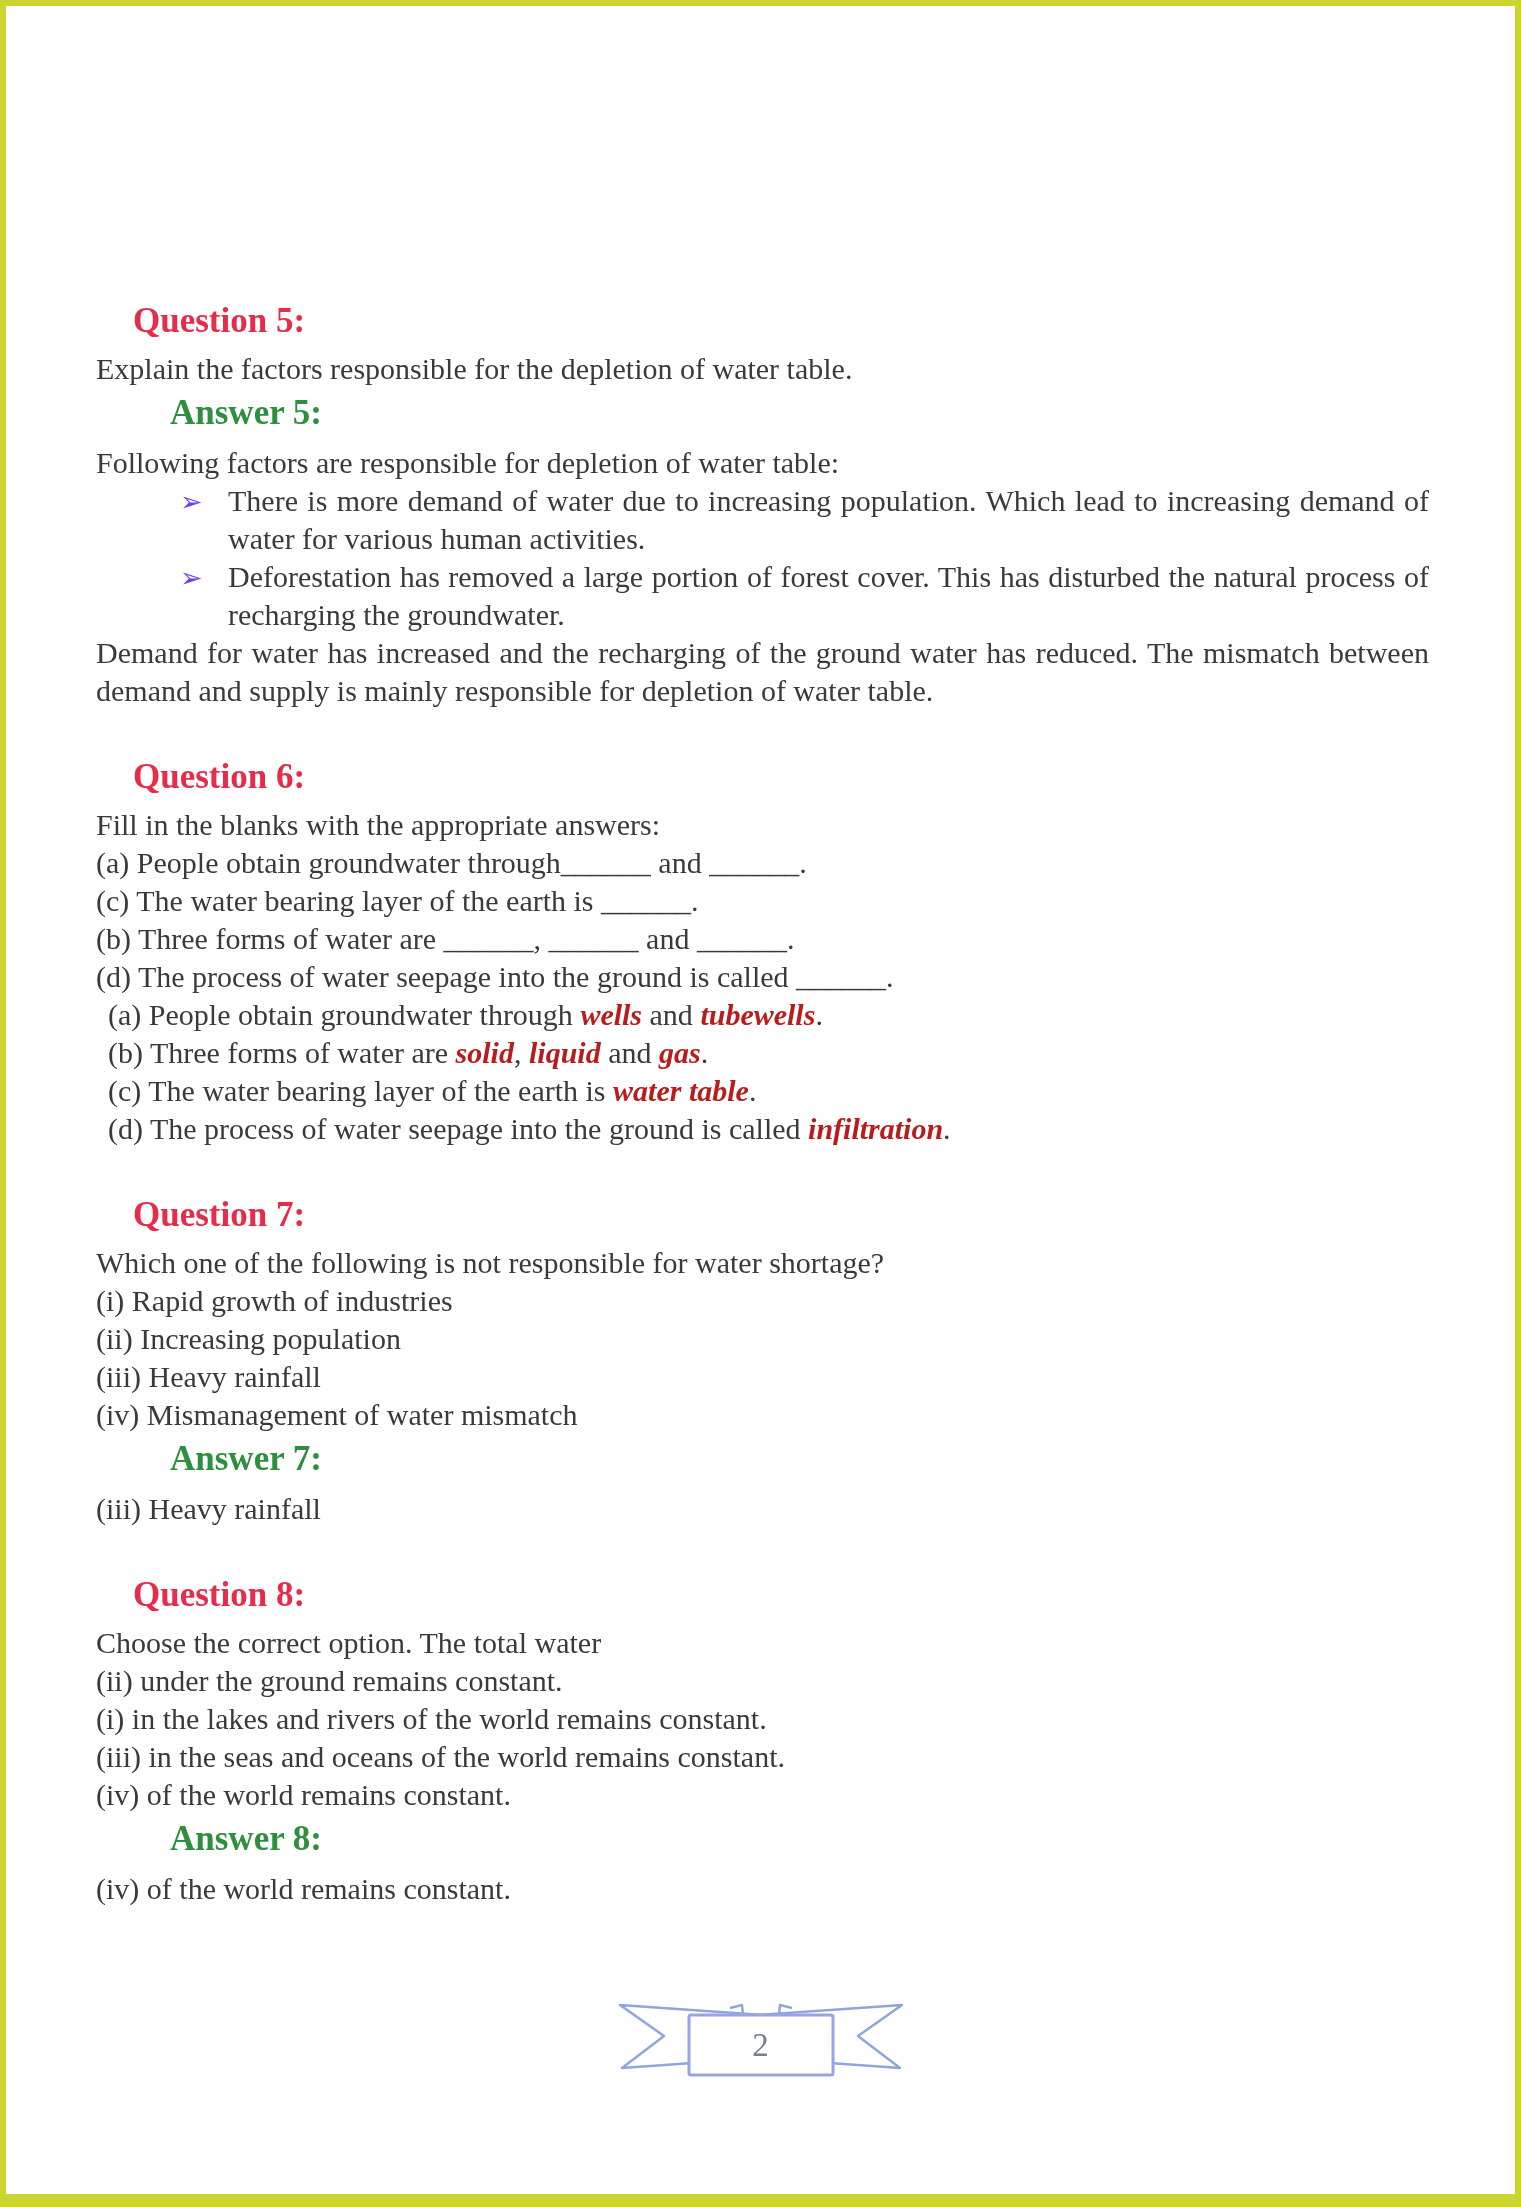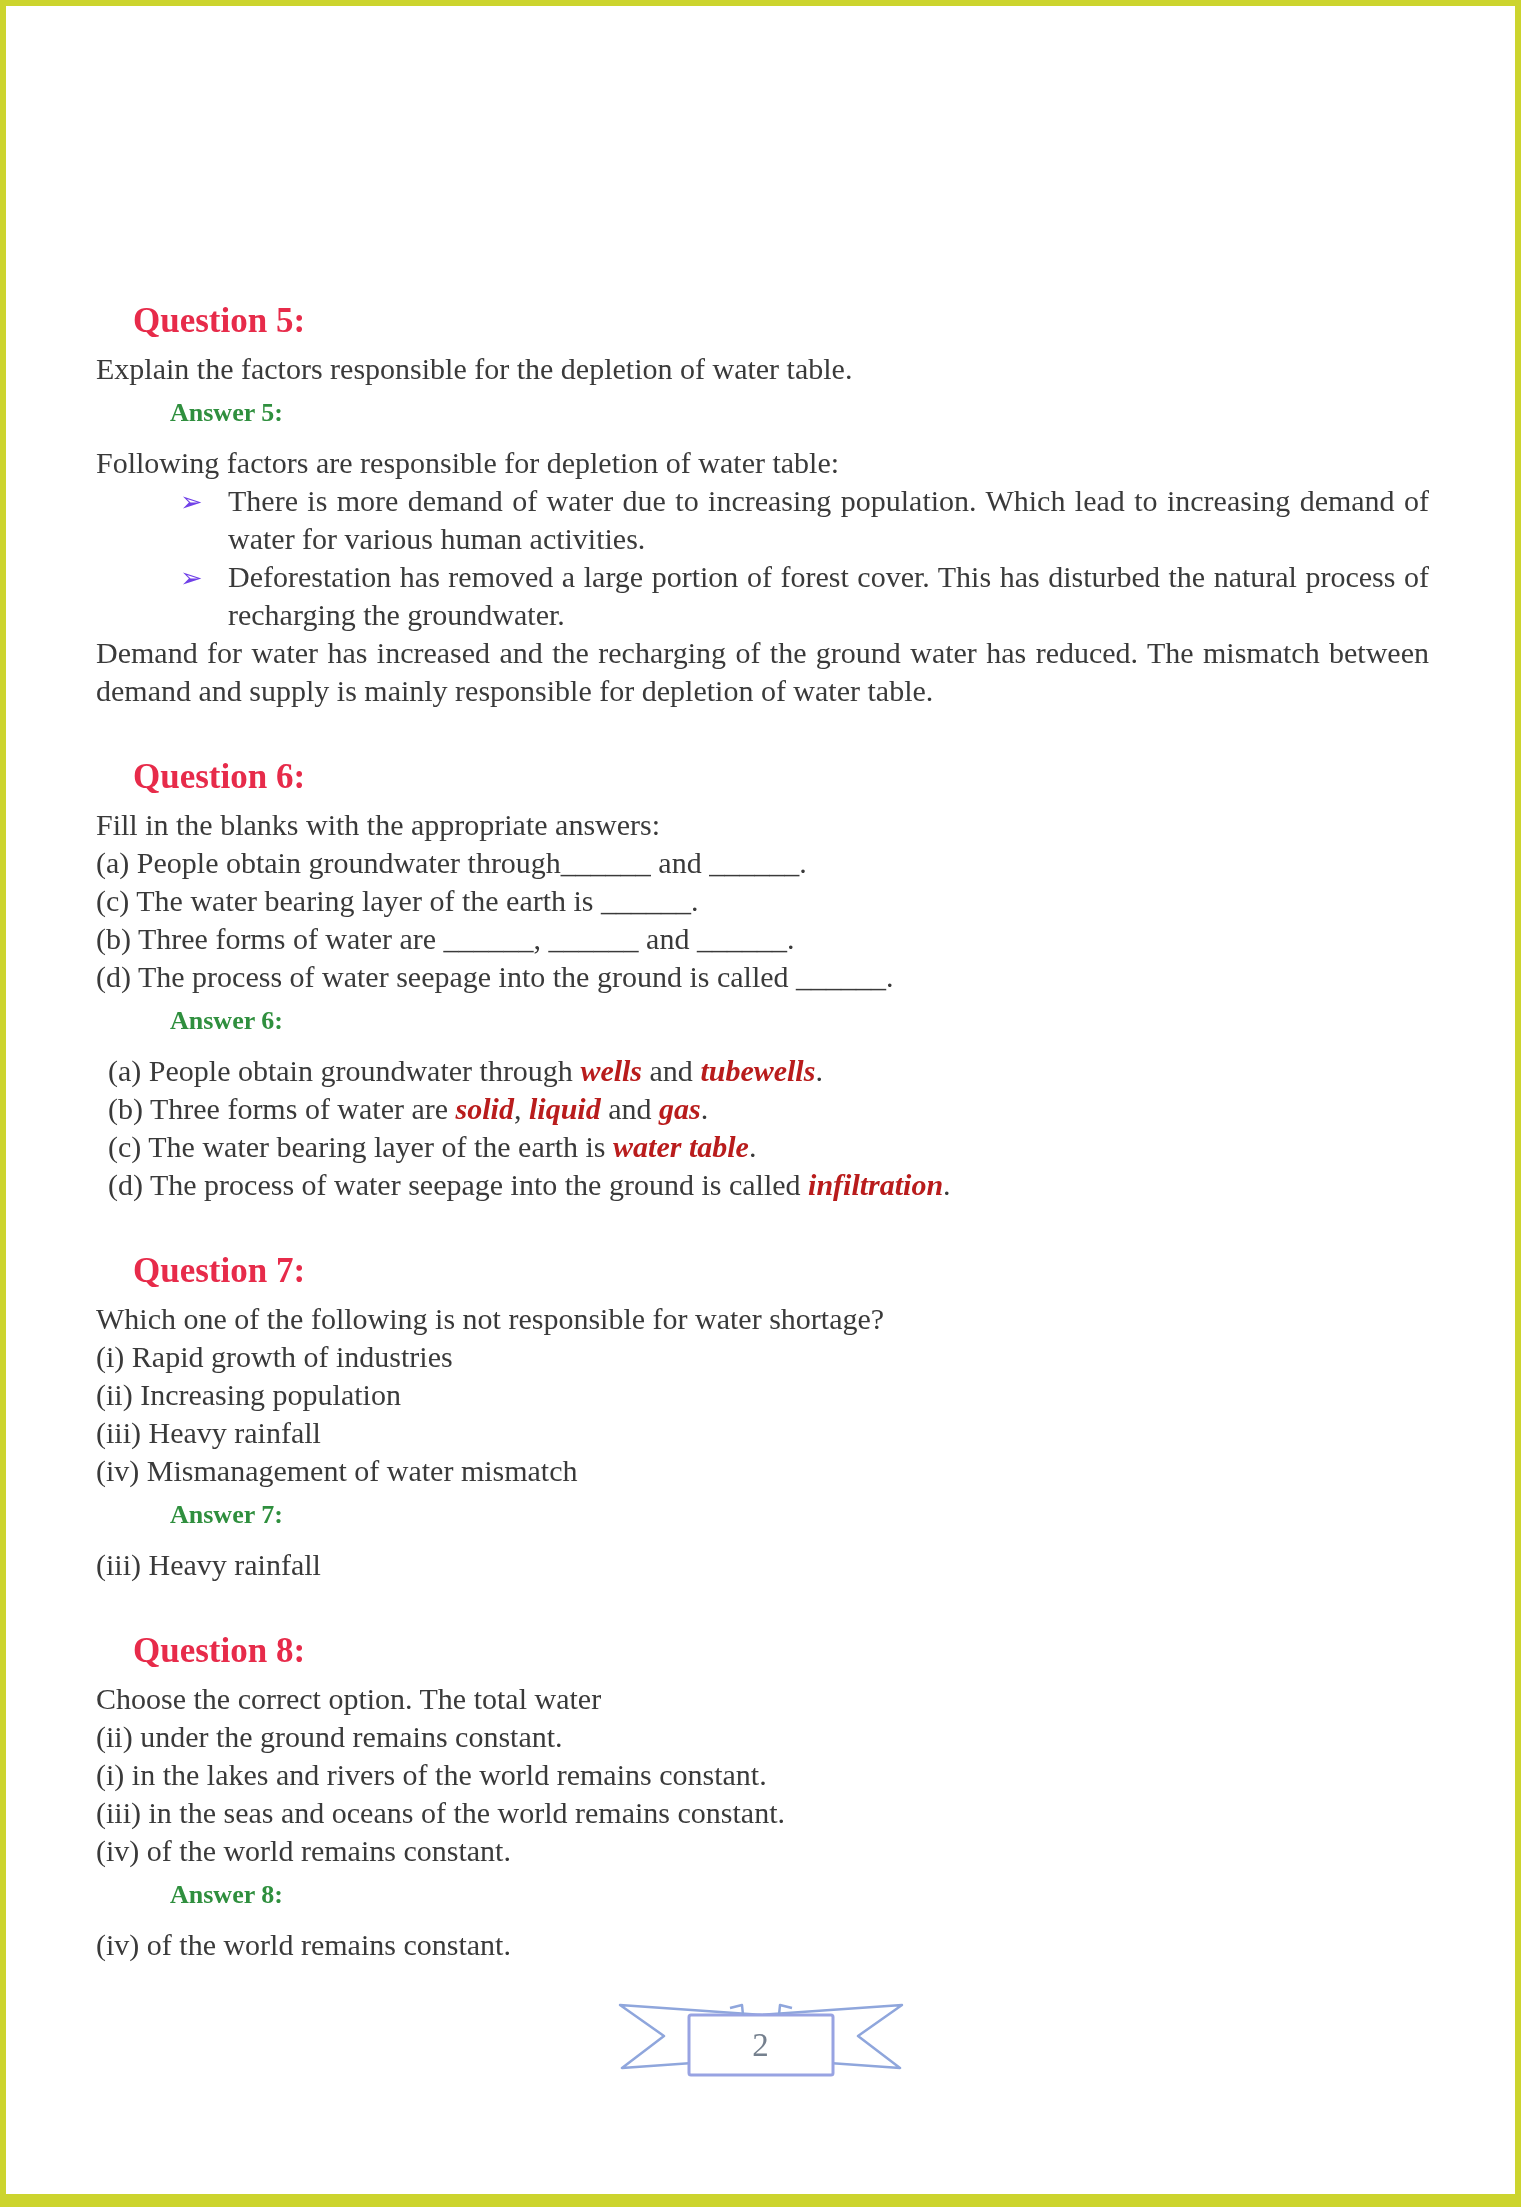--- a/index.html
+++ b/index.html
@@ -21,21 +21,21 @@
   }
   .sec{margin:0;}
   .sec + .sec{margin-top:46px;}
   .qhead{
     margin:0 0 8px 37px;
     font-size:35px;line-height:42px;
     font-weight:700;color:#e72b4a;
   }
   .ahead{
     margin:4px 0 10px 74px;
-    font-size:26px;line-height:42px;
+    font-size:35px;line-height:42px;
     font-weight:700;color:#2f8f3e;
   }
   .body{
     margin:0;
     font-size:30px;line-height:38px;
   }
   .just{text-align:justify;}
   .bullet{position:relative;}
   .bullet .btext{margin:0 0 0 132px;font-size:30px;line-height:38px;text-align:justify;}
   .arrow{
@@ -82,21 +82,20 @@
       <p class="body just">Demand for water has increased and the recharging of the ground water has reduced. The mismatch between demand and supply is mainly responsible for depletion of water table.</p>
     </section>
 
     <section class="sec">
       <h2 class="qhead">Question 6:</h2>
       <p class="body">Fill in the blanks with the appropriate answers:</p>
       <p class="body">(a) People obtain groundwater through______ and ______.</p>
       <p class="body">(c) The water bearing layer of the earth is ______.</p>
       <p class="body">(b) Three forms of water are ______, ______ and ______.</p>
       <p class="body">(d) The process of water seepage into the ground is called ______.</p>
-      <h3 class="ahead">Answer 6:</h3>
       <p class="body indent12"><span>(a) People obtain groundwater through </span><span class="kw">wells</span><span> and </span><span class="kw">tubewells</span><span>.</span></p>
       <p class="body indent12"><span>(b) Three forms of water are </span><span class="kw">solid</span><span>, </span><span class="kw">liquid</span><span> and </span><span class="kw">gas</span><span>.</span></p>
       <p class="body indent12"><span>(c) The water bearing layer of the earth is </span><span class="kw">water table</span><span>.</span></p>
       <p class="body indent12"><span>(d) The process of water seepage into the ground is called </span><span class="kw">infiltration</span><span>.</span></p>
     </section>
 
     <section class="sec">
       <h2 class="qhead">Question 7:</h2>
       <p class="body">Which one of the following is not responsible for water shortage?</p>
       <p class="body">(i) Rapid growth of industries</p>

